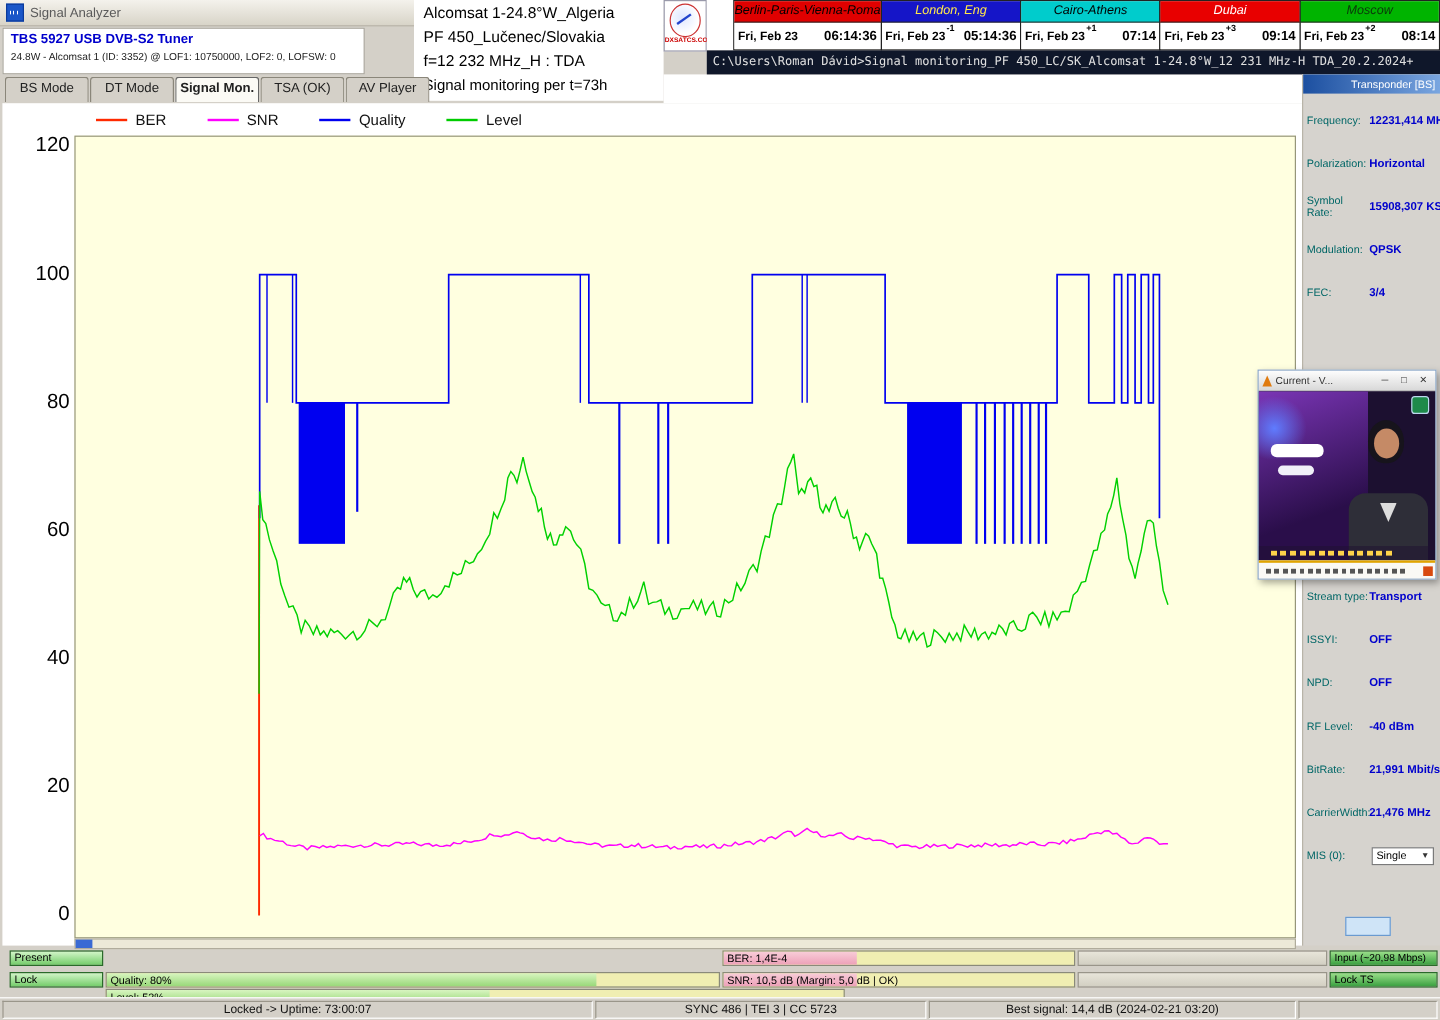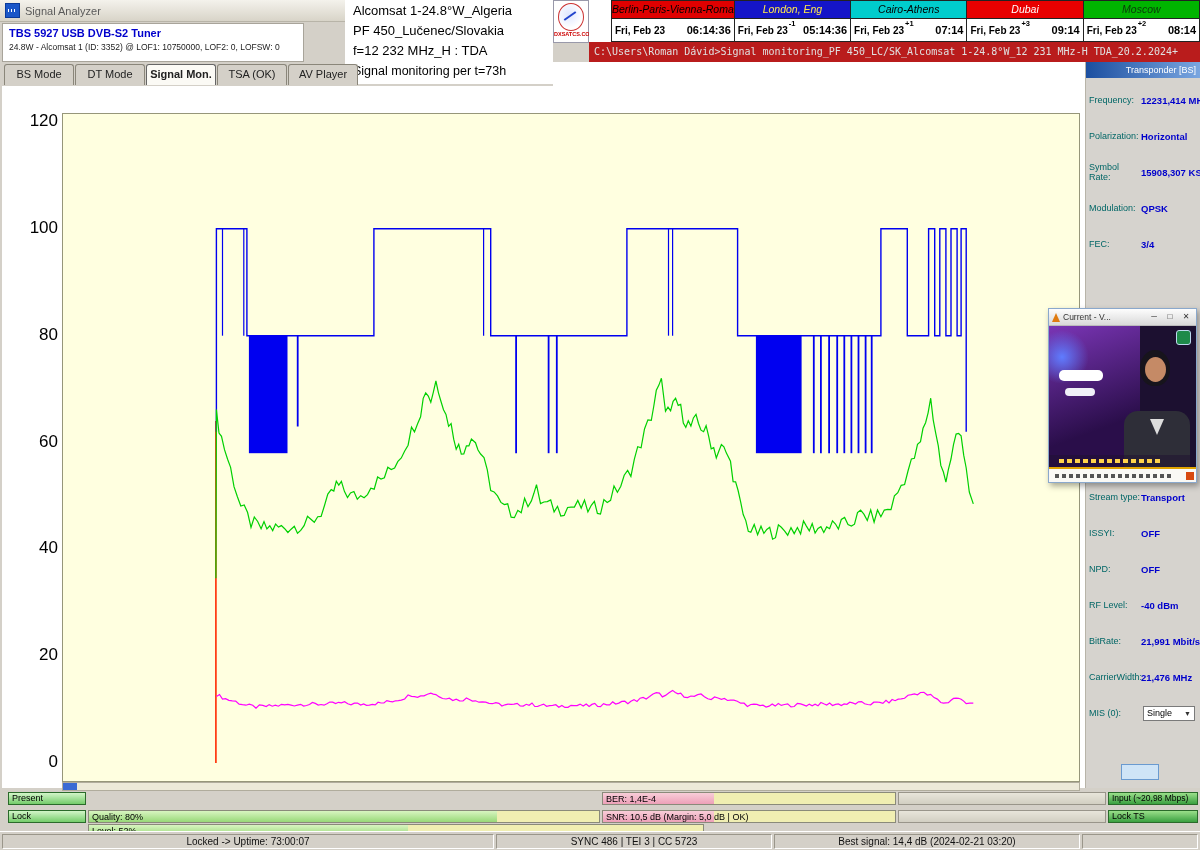--- a/index.html
+++ b/index.html
@@ -24,21 +24,21 @@
   .white-fill-a{position:absolute;left:589px;top:0;width:23px;height:42px;background:#fff;}
   .white-fill-b{position:absolute;left:553px;top:62px;width:532px;height:24px;background:#fff;}
   
   .clocks{position:absolute;left:612px;top:0;width:588px;height:42px;display:flex;}
   .clock{flex:1;border:1px solid #222;box-sizing:border-box;margin-left:-1px;}
   .clock-head{height:17px;line-height:17px;text-align:center;font-style:italic;font-weight:normal;font-size:10.5px;border-bottom:1px solid #222;white-space:nowrap;overflow:hidden;}
   .clock-date{height:22px;background:#fff;display:flex;align-items:center;padding:0 3px;font-size:10px;font-weight:bold;white-space:nowrap;}
   .clock-date sup{font-size:7.5px;margin:0 1px;align-self:flex-start;line-height:9px;}
   .clock-date .t{margin-left:auto;font-size:11px;}
   
-  .console{position:absolute;left:589px;top:42px;width:611px;height:20px;background:#b91c1c;color:#e0e0e0;font-family:"DejaVu Sans Mono",monospace;font-size:10px;line-height:20px;padding-left:5px;box-sizing:border-box;white-space:nowrap;overflow:hidden;}
+  .console{position:absolute;left:589px;top:42px;width:611px;height:20px;background:#0f172a;color:#e0e0e0;font-family:"DejaVu Sans Mono",monospace;font-size:10px;line-height:20px;padding-left:5px;box-sizing:border-box;white-space:nowrap;overflow:hidden;}
   
   .tabbar{position:absolute;left:4px;top:64px;height:21px;display:flex;}
   .tab{width:68px;height:20px;line-height:19px;text-align:center;font-size:11px;background:#d4d0c8;border:1px solid #8a867a;border-bottom:none;border-radius:3px 3px 0 0;margin-right:1px;color:#222;cursor:default;}
   .tab.active{background:#fbfaf5;font-weight:bold;border-color:#666;}
   
   .chart-panel{position:absolute;left:2px;top:86px;width:1083px;height:702px;background:#fff;}
   .legend{position:absolute;left:78px;top:6px;display:flex;gap:34px;align-items:center;font-size:12.5px;color:#111;height:16px;}
   .leg{display:flex;align-items:center;gap:7px;}
   .leg i{display:block;width:26px;height:2px;background:#000;}
   .ylabel{position:absolute;width:44px;text-align:right;font-size:17px;color:#000;left:12px;height:20px;line-height:20px;}
@@ -179,20 +179,38 @@
 
   <div class="tabbar">
     <div class="tab">BS Mode</div>
     <div class="tab">DT Mode</div>
     <div class="tab active">Signal Mon.</div>
     <div class="tab">TSA (OK)</div>
     <div class="tab">AV Player</div>
   </div>
 
   <div class="chart-panel" id="chart-panel">
+    <div class="legend">
+      <span class="leg">
+          <i style="background: rgb(255, 42, 0);"></i>
+          <span>BER</span>
+        </span>
+      <span class="leg">
+          <i style="background: rgb(255, 0, 255);"></i>
+          <span>SNR</span>
+        </span>
+      <span class="leg">
+          <i style="background: rgb(0, 0, 240);"></i>
+          <span>Quality</span>
+        </span>
+      <span class="leg">
+          <i style="background: rgb(0, 204, 0);"></i>
+          <span>Level</span>
+        </span>
+    </div>
     <div class="plot">
       <svg id="plot-svg" width="1016" height="667" viewBox="0 0 1016 667">
           <polyline points="152.9,649 152.9,307.1" fill="none" stroke="#ff2a00" stroke-width="1.6"></polyline>
           <rect x="185.9" y="221.7" width="38.6" height="117.5" fill="#0000f0"></rect>
           <rect x="692.9" y="221.7" width="45.7" height="117.5" fill="#0000f0"></rect>
           <line x1="234.7" x2="234.7" y1="221.7" y2="312.5" stroke="#0000f0" stroke-width="1.8"></line>
           <line x1="453.1" x2="453.1" y1="221.7" y2="339.2" stroke="#0000f0" stroke-width="1.8"></line>
           <line x1="485.6" x2="485.6" y1="221.7" y2="339.2" stroke="#0000f0" stroke-width="1.8"></line>
           <line x1="493.8" x2="493.8" y1="221.7" y2="339.2" stroke="#0000f0" stroke-width="1.8"></line>
           <line x1="750.8" x2="750.8" y1="221.7" y2="339.2" stroke="#0000f0" stroke-width="1.8"></line>

